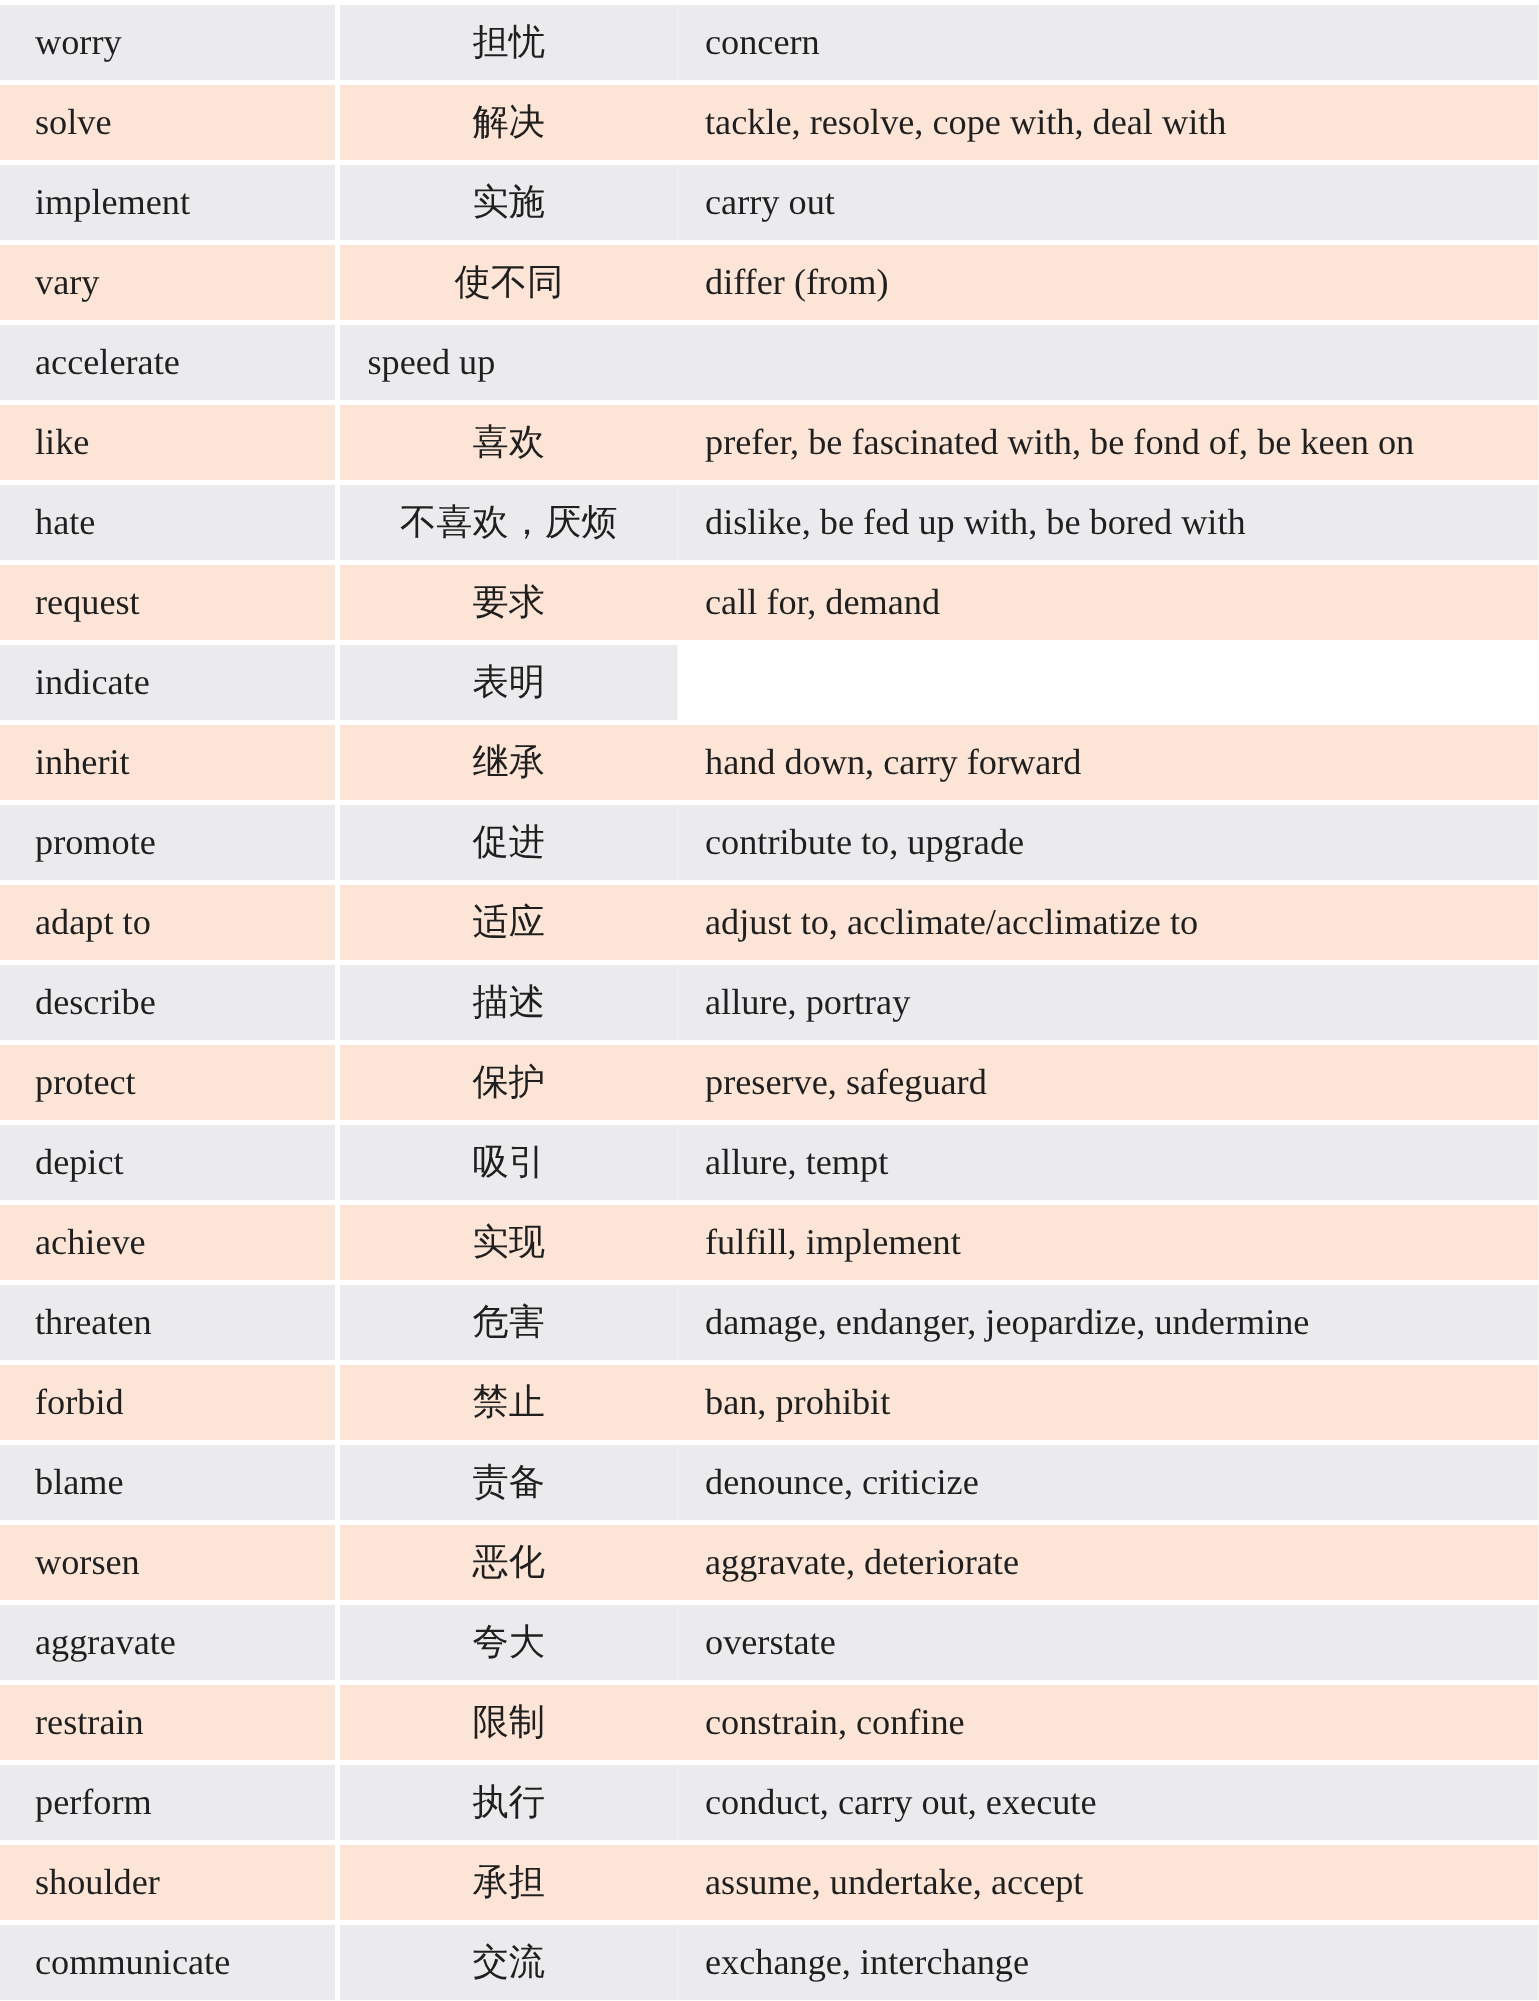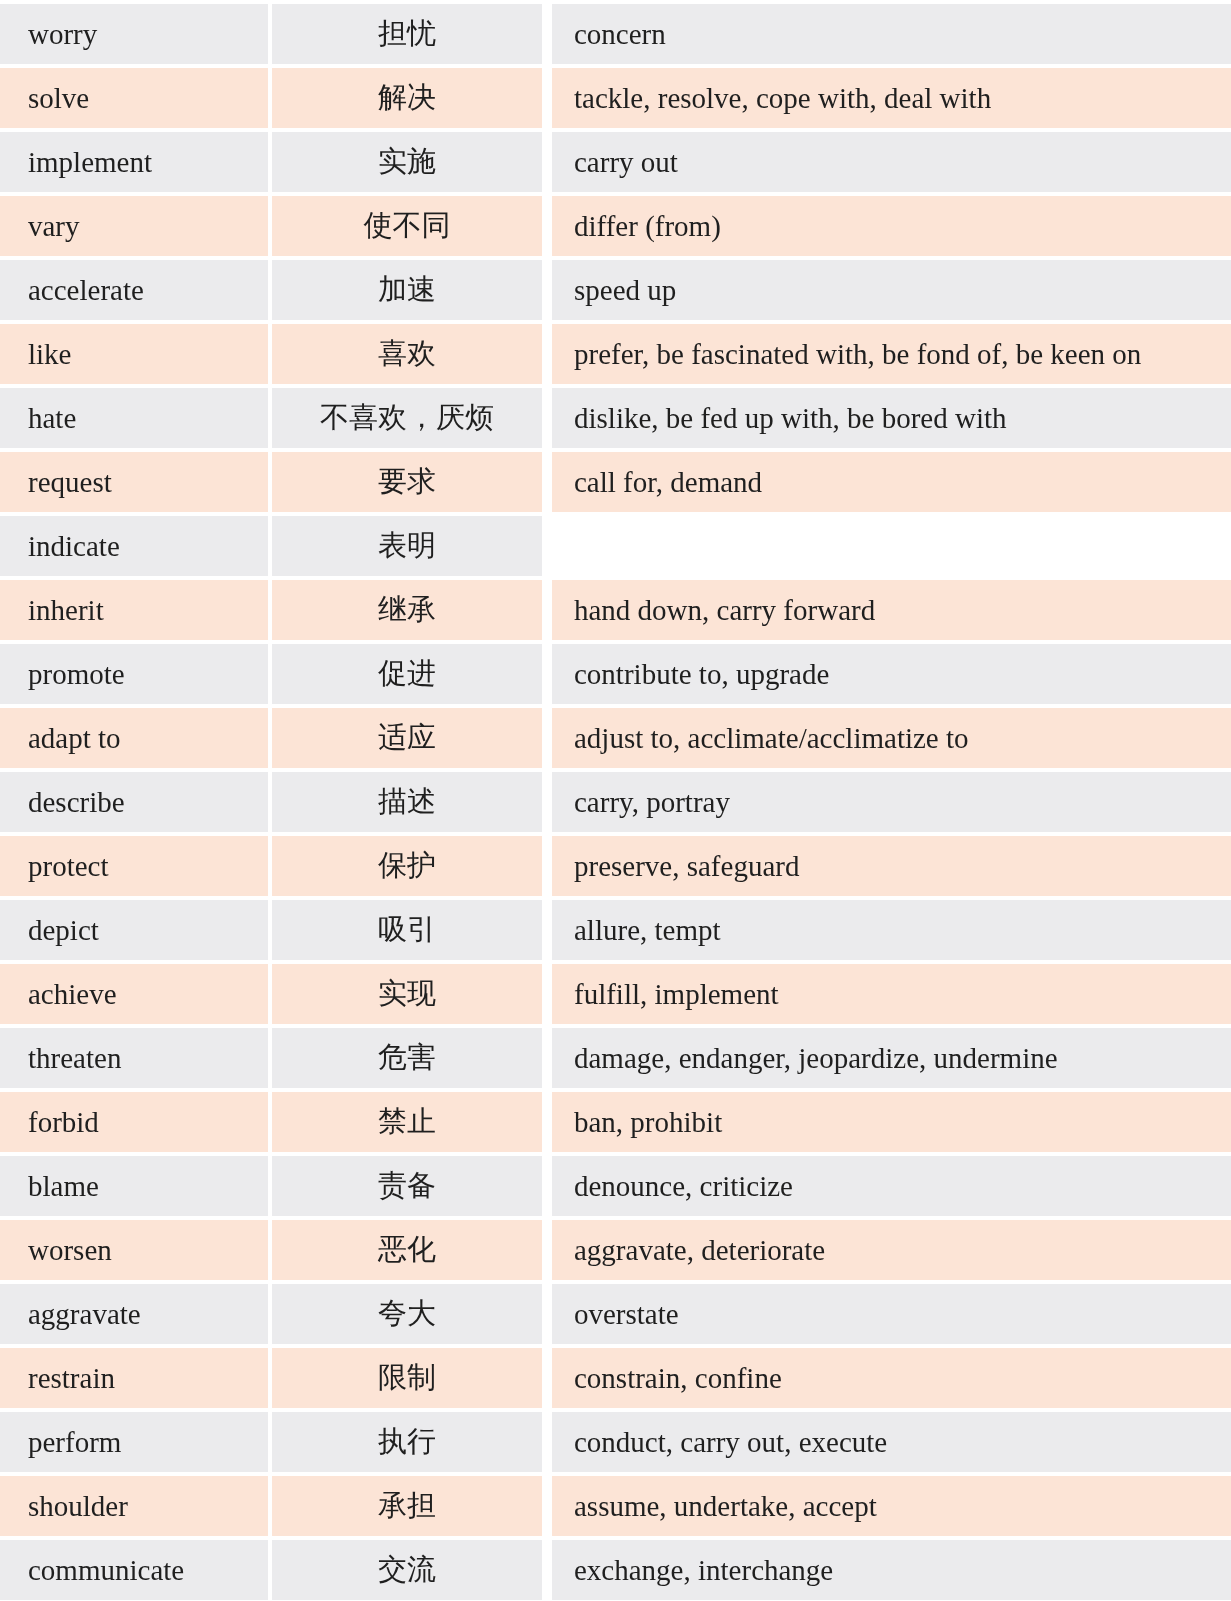--- a/index.html
+++ b/index.html
@@ -39,21 +39,20 @@
     overflow: hidden;
   }
   .cell-en {
     width: 268px;
     padding-left: 28px;
     margin-right: 4px;
   }
   .cell-zh {
     width: 270px;
     justify-content: center;
-    margin-right: 10px;
   }
   .cell-syn {
     flex: 1;
     padding-left: 22px;
   }
   .vocab-row.odd  .cell { background: var(--row-odd-bg); }
   .vocab-row.even .cell { background: var(--row-even-bg); text-align: right; }
 </style>
 </head>
 <body>
@@ -79,21 +78,20 @@
     </div>
 
     <div class="vocab-row even">
       <div class="cell cell-en">vary</div>
       <div class="cell cell-zh">使不同</div>
       <div class="cell cell-syn">differ (from)</div>
     </div>
 
     <div class="vocab-row odd">
       <div class="cell cell-en">accelerate</div>
-      <div class="cell cell-zh">加速</div>
       <div class="cell cell-syn">speed up</div>
     </div>
 
     <div class="vocab-row even">
       <div class="cell cell-en">like</div>
       <div class="cell cell-zh">喜欢</div>
       <div class="cell cell-syn">prefer, be fascinated with, be fond of, be keen on</div>
     </div>
 
     <div class="vocab-row odd">
@@ -127,21 +125,21 @@
 
     <div class="vocab-row even">
       <div class="cell cell-en">adapt to</div>
       <div class="cell cell-zh">适应</div>
       <div class="cell cell-syn">adjust to, acclimate/acclimatize to</div>
     </div>
 
     <div class="vocab-row odd">
       <div class="cell cell-en">describe</div>
       <div class="cell cell-zh">描述</div>
-      <div class="cell cell-syn">carry, portray</div>
+      <div class="cell cell-syn">allure, portray</div>
     </div>
 
     <div class="vocab-row even">
       <div class="cell cell-en">protect</div>
       <div class="cell cell-zh">保护</div>
       <div class="cell cell-syn">preserve, safeguard</div>
     </div>
 
     <div class="vocab-row odd">
       <div class="cell cell-en">depict</div>

